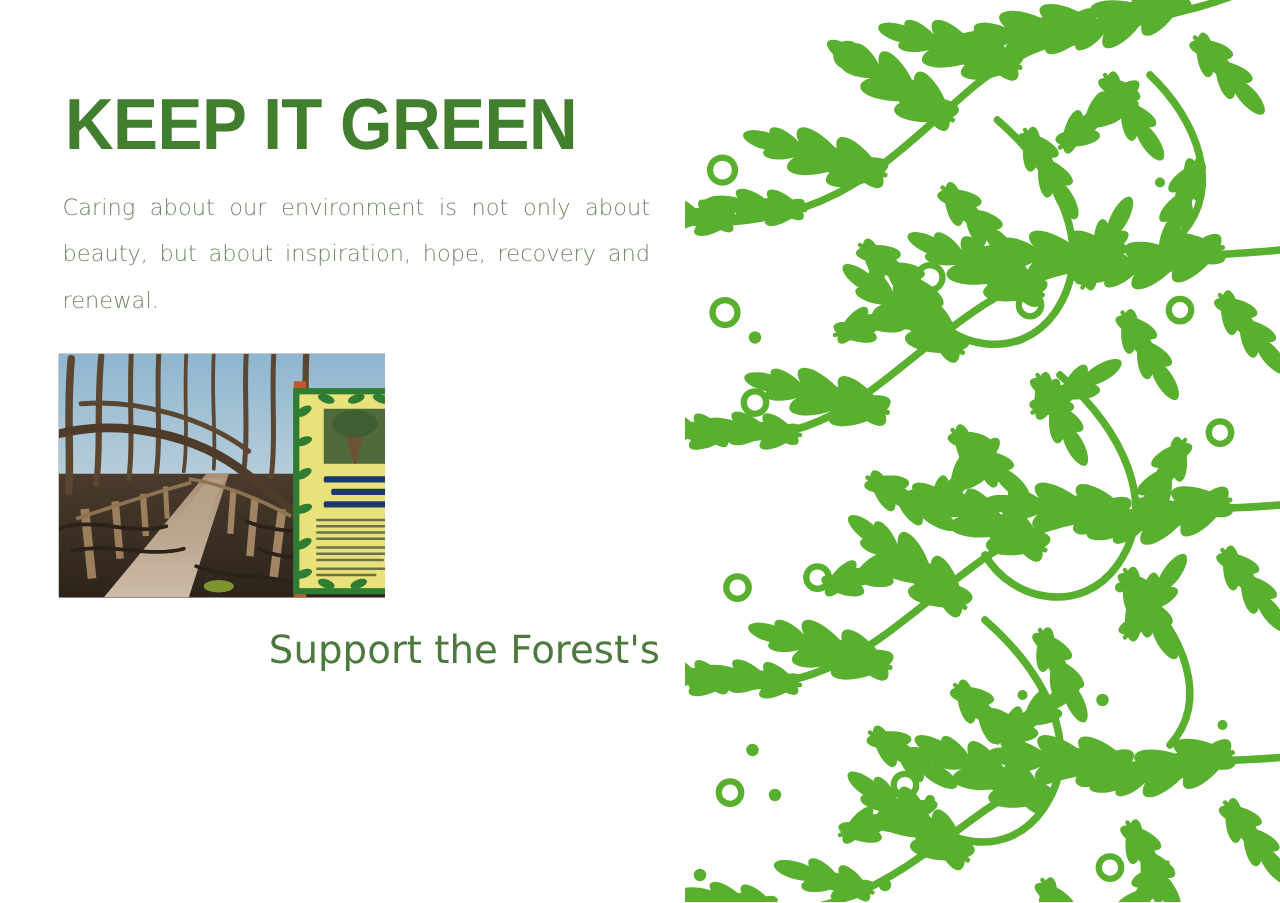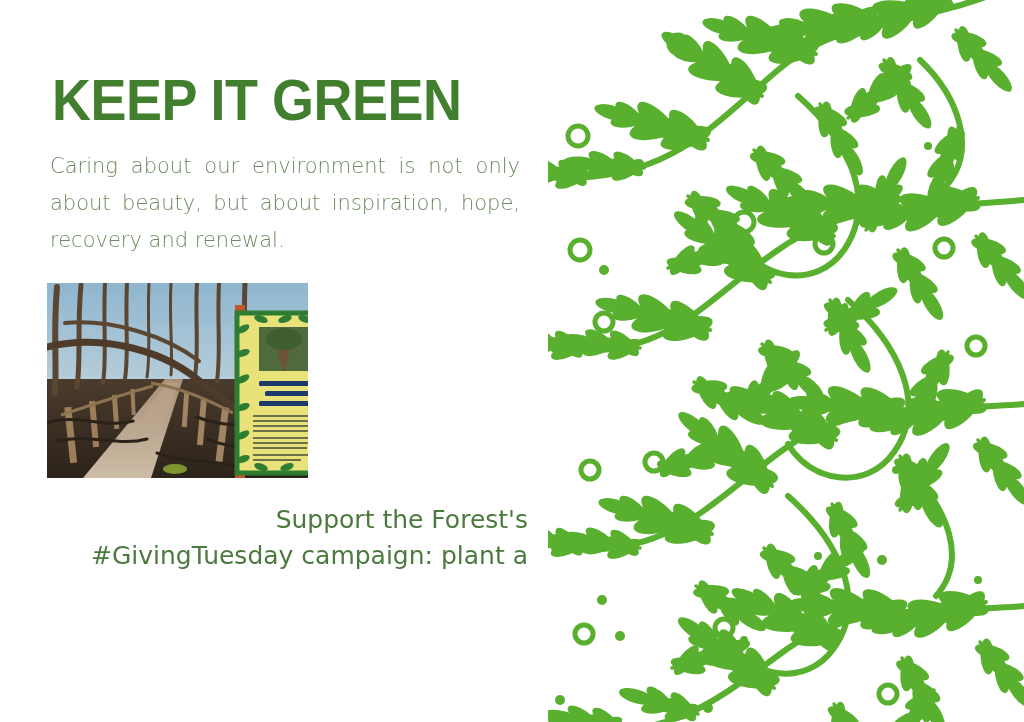--- a/index.html
+++ b/index.html
@@ -45,21 +45,21 @@
     white-space: nowrap;
   }
 
   .lede {
     position: absolute;
     left: 50px;
     top: 148px;
     width: 470px;
     margin: 0;
     font-family: "DejaVu Sans", sans-serif;
-    font-size: 21px;
+    font-size: 18px;
     line-height: 37px;
     text-align: justify;
     color: #6E8A62;
     font-weight: 300;
   }
   .lede .last-line { text-align: left; }
 
   
   .photo-frame {
     position: absolute;
@@ -73,21 +73,21 @@
   .photo-frame svg { display: block; width: 100%; height: 100%; }
 
   
   .cta {
     position: absolute;
     left: 60px;
     top: 502px;
     width: 468px;
     margin: 0;
     font-family: "DejaVu Sans", sans-serif;
-    font-size: 25px;
+    font-size: 31px;
     line-height: 36px;
     text-align: right;
     color: #4C7A3E;
   }
 
   
   .vine-panel {
     position: absolute;
     left: 548px;
     top: 0;
@@ -218,21 +218,21 @@
             <rect x="206" y="176" width="48" height="2"></rect>
           </g>
         </g>
 
         <ellipse cx="128" cy="186" rx="12" ry="5" fill="#8CA832" opacity="0.85"></ellipse>
       </svg>
     </div>
 
     <p class="cta">
       <span>Support the Forest's</span><br>
-      <span>#GivingTuesday campaign: plant a</span><br>
+      <br>
       <br>
     </p>
   </div>
 
   <div class="vine-panel">
     <svg viewBox="0 0 476 722" preserveAspectRatio="none">
       <defs>
 
         <g id="leaf">
           <ellipse cx="0" cy="0" rx="26" ry="10"></ellipse>

